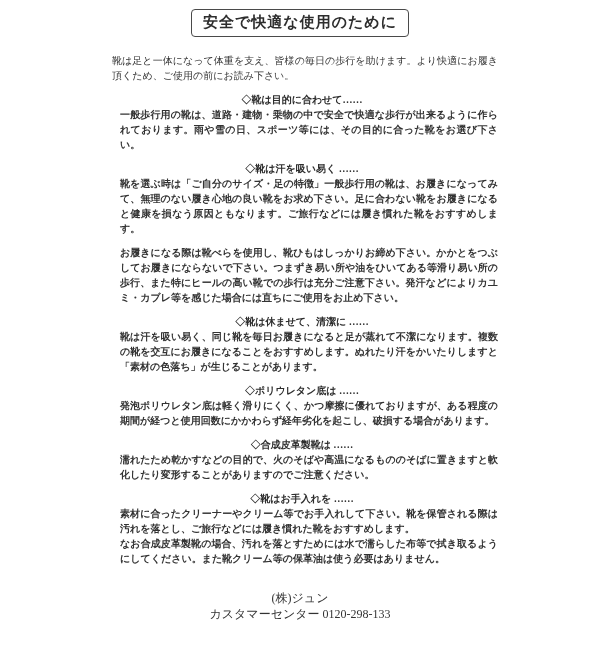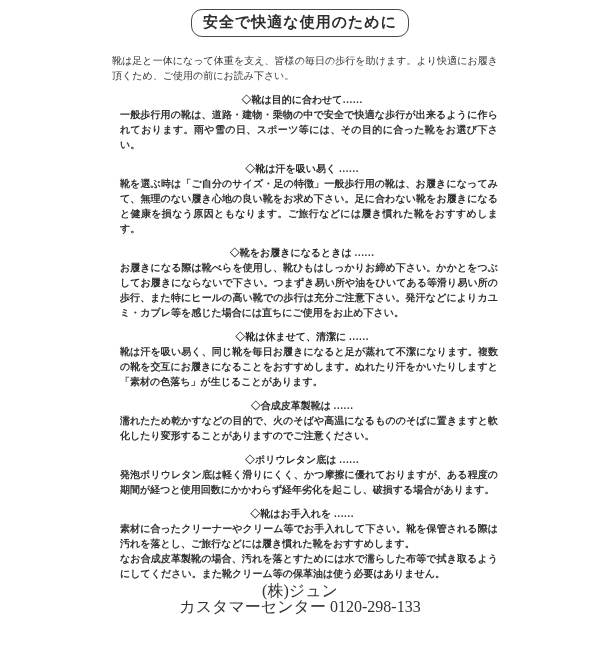--- a/index.html
+++ b/index.html
@@ -16,21 +16,21 @@
     color: #333333;
     overflow: hidden;
   }
   .title-wrap {
     text-align: center;
     padding-top: 9px;
   }
   .title-box {
     display: inline-block;
     border: 1.5px solid #4a4a4a;
-    border-radius: 11px;
+    border-radius: 4px;
     padding: 3px 11px 4px 11px;
     font-size: 15px;
     font-weight: 600;
     letter-spacing: 1px;
     color: #2e2e2e;
   }
   .content {
     margin-left: 106px;
     width: 392px;
     font-size: 10px;
@@ -51,23 +51,23 @@
     font-weight: bold;
     color: #2e2e2e;
     text-align: center;
   }
   .section-body {
     text-align: justify;
     white-space: pre-line;
     font-weight: 700;
   }
   .footer {
-    margin-top: 2px;
+    margin-top: 24px;
     text-align: center;
-    font-size: 16px;
+    font-size: 12px;
     line-height: 16px;
     font-weight: 500;
   }
 </style>
 </head>
 <body>
 
 <div class="page">
 
   <div class="title-wrap">
@@ -84,37 +84,36 @@
       <div class="section-heading">◇靴は目的に合わせて……</div>
       <div class="section-body">一般歩行用の靴は、道路・建物・乗物の中で安全で快適な歩行が出来るように作られております。雨や雪の日、スポーツ等には、その目的に合った靴をお選び下さい。</div>
     </div>
 
     <div class="section">
       <div class="section-heading">◇靴は汗を吸い易く ……</div>
       <div class="section-body">靴を選ぶ時は「ご自分のサイズ・足の特徴」一般歩行用の靴は、お履きになってみて、無理のない履き心地の良い靴をお求め下さい。足に合わない靴をお履きになると健康を損なう原因ともなります。ご旅行などには履き慣れた靴をおすすめします。</div>
     </div>
 
     <div class="section">
-      <div class="section-heading">◇靴をお履きになるときは ……</div>
       <div class="section-body">お履きになる際は靴べらを使用し、靴ひもはしっかりお締め下さい。かかとをつぶしてお履きにならないで下さい。つまずき易い所や油をひいてある等滑り易い所の歩行、また特にヒールの高い靴での歩行は充分ご注意下さい。発汗などによりカユミ・カブレ等を感じた場合には直ちにご使用をお止め下さい。</div>
     </div>
 
     <div class="section">
       <div class="section-heading">◇靴は休ませて、清潔に ……</div>
       <div class="section-body">靴は汗を吸い易く、同じ靴を毎日お履きになると足が蒸れて不潔になります。複数の靴を交互にお履きになることをおすすめします。ぬれたり汗をかいたりしますと「素材の色落ち」が生じることがあります。</div>
     </div>
 
     <div class="section">
-      <div class="section-heading">◇合成皮革製靴は ……</div>
-      <div class="section-body">濡れたため乾かすなどの目的で、火のそばや高温になるもののそばに置きますと軟化したり変形することがありますのでご注意ください。</div>
+      <div class="section-heading">◇ポリウレタン底は ……</div>
+      <div class="section-body">発泡ポリウレタン底は軽く滑りにくく、かつ摩擦に優れておりますが、ある程度の期間が経つと使用回数にかかわらず経年劣化を起こし、破損する場合があります。</div>
     </div>
 
     <div class="section">
-      <div class="section-heading">◇ポリウレタン底は ……</div>
-      <div class="section-body">発泡ポリウレタン底は軽く滑りにくく、かつ摩擦に優れておりますが、ある程度の期間が経つと使用回数にかかわらず経年劣化を起こし、破損する場合があります。</div>
+      <div class="section-heading">◇合成皮革製靴は ……</div>
+      <div class="section-body">濡れたため乾かすなどの目的で、火のそばや高温になるもののそばに置きますと軟化したり変形することがありますのでご注意ください。</div>
     </div>
 
     <div class="section">
       <div class="section-heading">◇靴はお手入れを ……</div>
       <div class="section-body">素材に合ったクリーナーやクリーム等でお手入れして下さい。靴を保管される際は汚れを落とし、ご旅行などには履き慣れた靴をおすすめします。
 なお合成皮革製靴の場合、汚れを落とすためには水で濡らした布等で拭き取るようにしてください。また靴クリーム等の保革油は使う必要はありません。</div>
     </div>
 
   </div>
 

